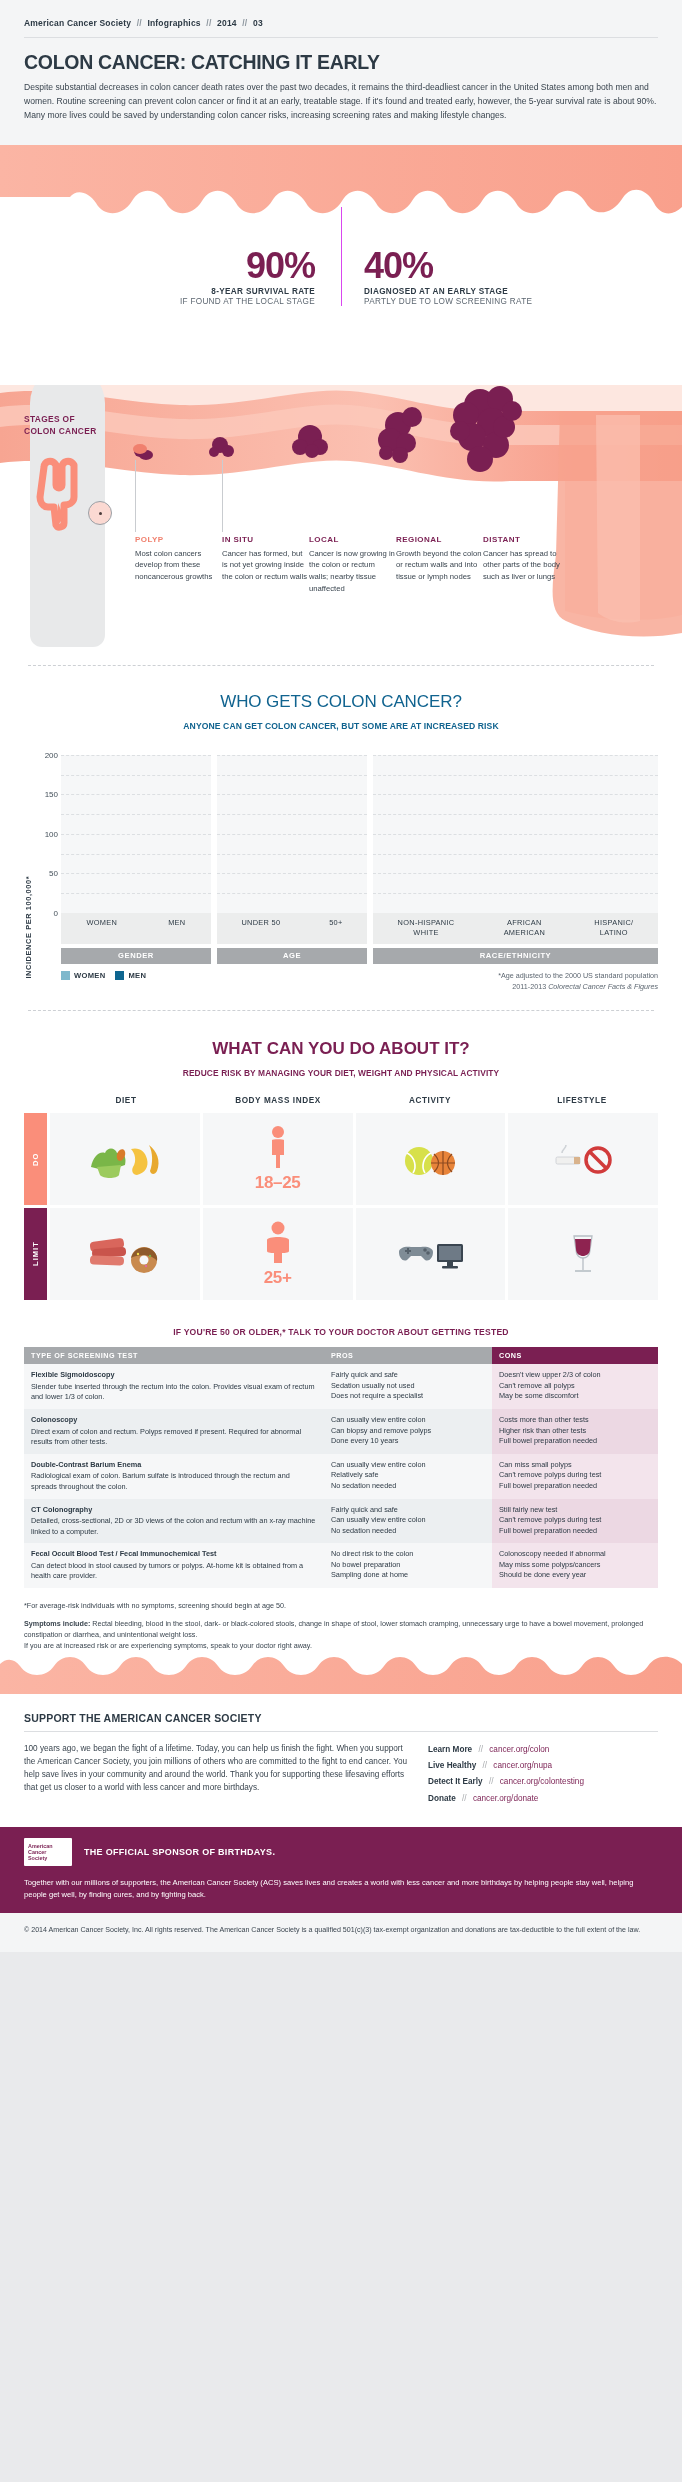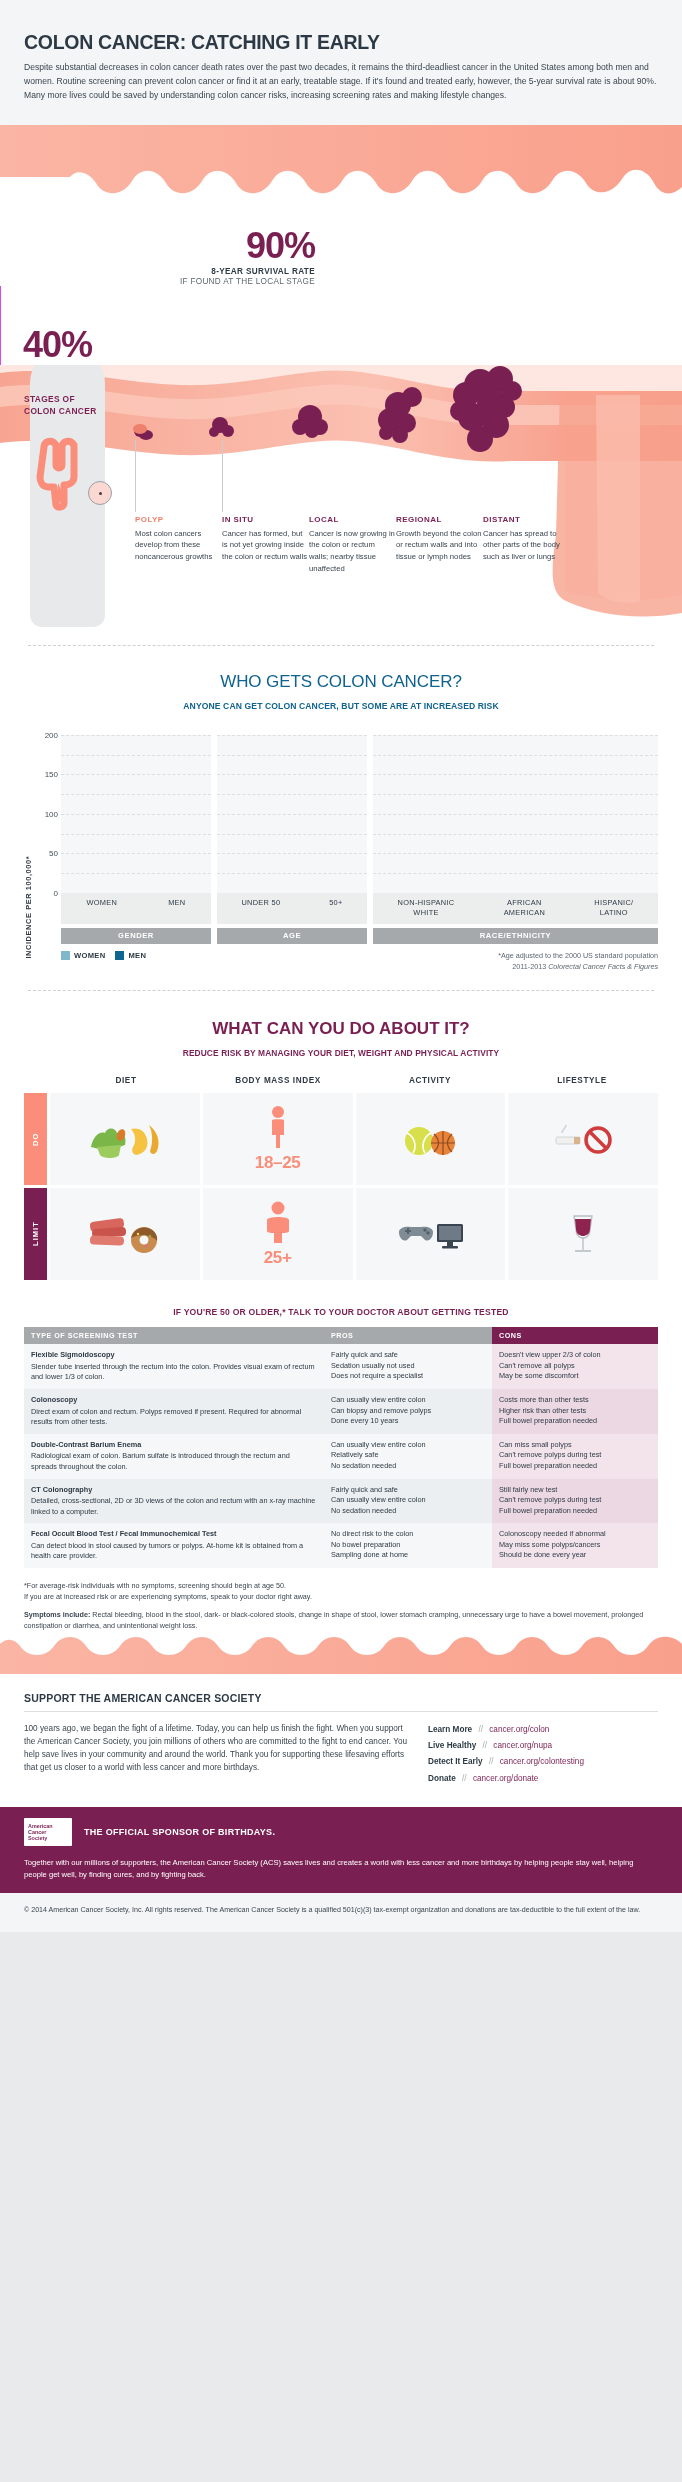--- a/index.html
+++ b/index.html
@@ -15,21 +15,21 @@
   
   .header { background:#f4f5f6; padding: 18px 24px 22px 24px; }
   .breadcrumb { font-size:8.5px; font-weight:bold; letter-spacing:.2px; color:#2d3a45; padding-bottom:9px; border-bottom:1px solid #dcdee1; }
   .breadcrumb .sep { color:#8d969e; margin:0 3px; }
   h1.title { font-size:19.5px; font-weight:bold; letter-spacing:-.3px; margin-top:13px; color:#2d3a45; font-stretch:condensed; }
   .intro { font-size:8.6px; line-height:1.62; margin-top:7px; color:#3a454f; }
 
   
   .hero { position:relative; background:#ffffff; height:240px; overflow:hidden; }
   .hero-wave { position:absolute; top:0; left:0; width:682px; height:100px; }
-  .hero-inner { position:relative; z-index:3; display:flex; padding-top:62px;flex-direction:column; }
+  .hero-inner { position:relative; z-index:3; display:flex; padding-top:62px; }
   .stat { width:50%; position:relative; text-align:right; padding-right:26px; }
   .stat.right { text-align:left; padding-right:0; padding-left:22px; border-left:1px solid #d946ef; }
   .people { display:flex; gap:3.5px; justify-content:flex-end; height:34px; }
   .stat.right .people { justify-content:flex-start; }
   .person { width:15px; height:34px; position:relative; }
   .person .head { width:11px; height:11px; border-radius:50%; margin:0 auto; }
   .person .body { width:15px; height:21px; margin-top:1px; border-radius:6px 6px 3px 3px; }
   .p-on .head, .p-on .body { background:#fa8e7a; }
   .p-off .head, .p-off .body { background:#e4e6e8; }
   .p-half .head { background:linear-gradient(to right,#fa8e7a 50%,#e4e6e8 50%); }
@@ -147,20 +147,29 @@
   .bd-text { font-size:9px; font-weight:bold; letter-spacing:.3px; }
   .closing { background:#7a1f52; color:#fff; padding:0 24px 12px; font-size:7.6px; line-height:1.55; }
   .copyright { background:#f4f5f6; padding:12px 24px 16px; font-size:7.1px; line-height:1.55; color:#3a454f; }
 </style>
 </head>
 <body>
 
 <div class="page">
 
   <div class="header">
+    <div class="breadcrumb">
+      <span>American Cancer Society</span>
+      <span class="sep">//</span>
+      <span>Infographics</span>
+      <span class="sep">//</span>
+      <span>2014</span>
+      <span class="sep">//</span>
+      <span>03</span>
+    </div>
     <h1 class="title">COLON CANCER: CATCHING IT EARLY</h1>
     <p class="intro">Despite substantial decreases in colon cancer death rates over the past two decades, it remains the third-deadliest cancer in the United States among both men and women. Routine screening can prevent colon cancer or find it at an early, treatable stage. If it's found and treated early, however, the 5-year survival rate is about 90%. Many more lives could be saved by understanding colon cancer risks, increasing screening rates and making lifestyle changes.</p>
   </div>
 
   <div class="hero">
     <svg class="hero-wave" viewBox="0 0 682 100" preserveAspectRatio="none">
       <defs>
         <linearGradient id="cg1" x1="0" y1="0" x2="1" y2="0">
           <stop offset="0" stop-color="#fbb5a4"></stop>
             <stop offset="1" stop-color="#f9a08c"></stop>
@@ -621,24 +630,24 @@
           <span class="li">Colonoscopy needed if abnormal</span>
           <span class="li">May miss some polyps/cancers</span>
           <span class="li">Should be done every year</span>
         </td>
       </tr>
     </tbody>
   </table>
 
   <div class="foot-note">
     <div>*For average-risk individuals with no symptoms, screening should begin at age 50.</div>
-    <div>If you are at increased risk or are experiencing symptoms, speak to your doctor right away.</div>
     <div style="margin-top:7px;">
       <b>Symptoms include:</b><span> Rectal bleeding, blood in the stool, dark- or black-colored stools, change in shape of stool, lower stomach cramping, unnecessary urge to have a bowel movement, prolonged constipation or diarrhea, and unintentional weight loss.</span>
     </div>
+    <div>If you are at increased risk or are experiencing symptoms, speak to your doctor right away.</div>
   </div>
 
   <svg class="wave-bot" viewBox="0 0 682 42" preserveAspectRatio="none">
     <defs>
       <linearGradient id="cg3" x1="0" y1="0" x2="1" y2="0">
         <stop offset="0" stop-color="#fbb5a4"></stop>
           <stop offset="1" stop-color="#f9a08c"></stop>
       </linearGradient>
     </defs>
     <path d="M0,42 L682,42 L682,12 C672,2 656,2 648,14 C640,26 622,26 614,14 C606,2 590,2 582,14 C574,26 556,26 548,14 C540,2 524,2 516,14 C508,26 490,26 482,14 C474,2 458,2 450,14 C442,26 424,26 416,14 C408,2 392,2 384,14 C376,26 358,26 350,14 C342,2 326,2 318,14 C310,26 292,26 284,14 C276,2 260,2 252,14 C244,26 226,26 218,14 C210,2 194,2 186,14 C178,26 160,26 152,14 C144,2 128,2 120,14 C112,26 94,26 86,14 C78,2 62,2 54,14 C46,26 28,26 20,14 C14,6 6,6 0,12 Z" fill="url(#cg3)"></path>

